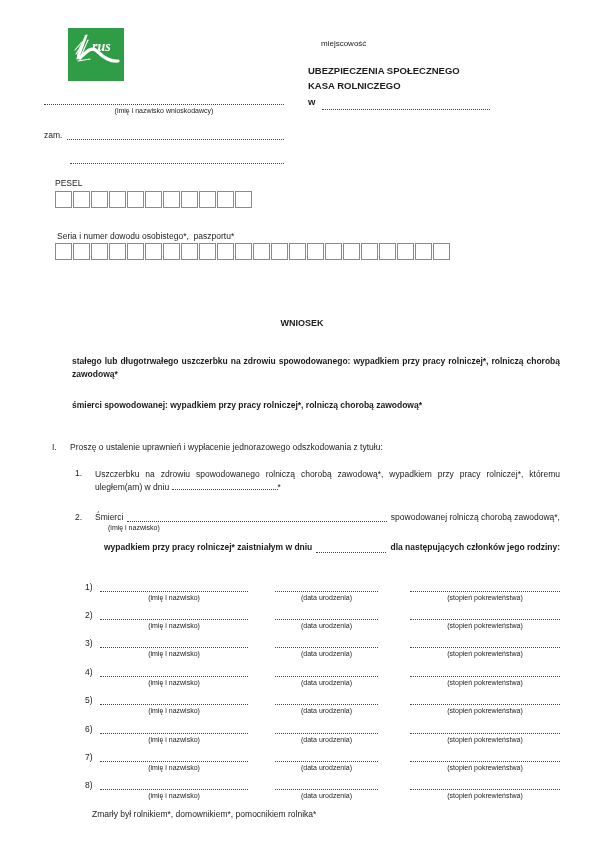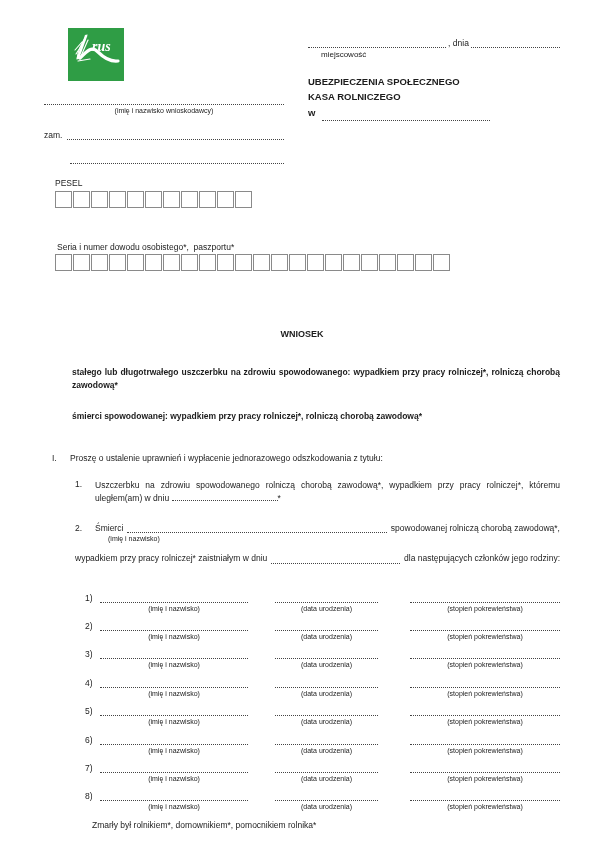--- a/index.html
+++ b/index.html
@@ -31,21 +31,21 @@
   .date-dots-r { flex:1; height:9px; }
   .place-caption { margin-left:13px; margin-top:2px; font-size:8px; }
   .office { margin-top:14px; font-size:9.5px; font-weight:bold; line-height:1.65; }
   .office-w { display:flex; align-items:flex-end; }
   .office-w-dots { width:168px; height:9px; margin-left:7px; }
 
   
   .pesel-label { margin-top:14px; margin-left:11px; }
   .box-row { display:flex; margin-left:11px; margin-top:2px; }
   .cellbox { width:15px; height:15px; border:1px solid #8a8a8a; margin-right:1px; background:#fff; }
-  .id-label { margin-top:34px; margin-left:13px; white-space:pre; }
+  .id-label { margin-top:23px; margin-left:13px; white-space:pre; }
 
   
   .title-block { margin-top:56px; text-align:center; font-weight:bold; font-size:9px; line-height:1.6; }
 
   
   .para { font-weight:bold; margin-left:28px; text-align:justify; margin-top:25px; line-height:1.55; }
   .para2 { margin-top:17px; }
 
   
   .sec-row { display:flex; margin-top:30px; }
@@ -54,21 +54,21 @@
   .item-num { width:20px; margin-left:31px; flex-shrink:0; }
   .item-body { flex:1; text-align:justify; line-height:1.55; }
   .inline-dots { display:inline-block; width:106px; height:8px; }
   .statement1 { margin-left:39px; margin-top:15px; }
 
   .item2-line { display:flex; align-items:flex-end; margin-top:17px; }
   .item2-word { margin-right:4px; }
   .item2-dots { flex:1; height:10px; margin-right:4px; }
   .item2-after { white-space:nowrap; }
   .item2-caption { margin-left:64px; margin-top:2px; }
-  .item2-line2 { display:flex; align-items:flex-start; margin-left:31px; margin-top:9px; }
+  .item2-line2 { display:flex; align-items:flex-start; margin-left:60px; margin-top:9px;font-weight:bold; }
   .i2l2-dots { flex:1; height:10px; margin:0 4px; }
   .nw { white-space:nowrap; }
 
   
   .family-list { margin-top:29px; }
   .fam-row { display:flex; margin-left:41px; margin-bottom:8px; }
   .fam-num { width:15px; flex-shrink:0; }
   .fam-col { display:flex; flex-direction:column; }
   .fam-c1 { width:148px; margin-right:27px; }
   .fam-c2 { width:103px; margin-right:32px; }
@@ -103,25 +103,20 @@
       <div class="name-line dots"></div>
       <div class="name-caption caption">(imię i nazwisko wnioskodawcy)</div>
       <div class="zam-row">
         <span class="zam-label">zam.</span>
         <span class="zam-dots dots"></span>
       </div>
       <div class="addr2 dots"></div>
     </div>
 
     <div class="header-right">
-      <div class="date-line">
-        <span class="date-dots-l dots"></span>
-        <span class="date-label">, dnia</span>
-        <span class="date-dots-r dots"></span>
-      </div>
       <div class="place-caption caption">miejscowość</div>
       <div class="office">
         <div>UBEZPIECZENIA SPOŁECZNEGO</div>
         <div>KASA ROLNICZEGO</div>
         <div class="office-w">
           <span>w</span>
           <span class="office-w-dots dots"></span>
         </div>
       </div>
     </div>

